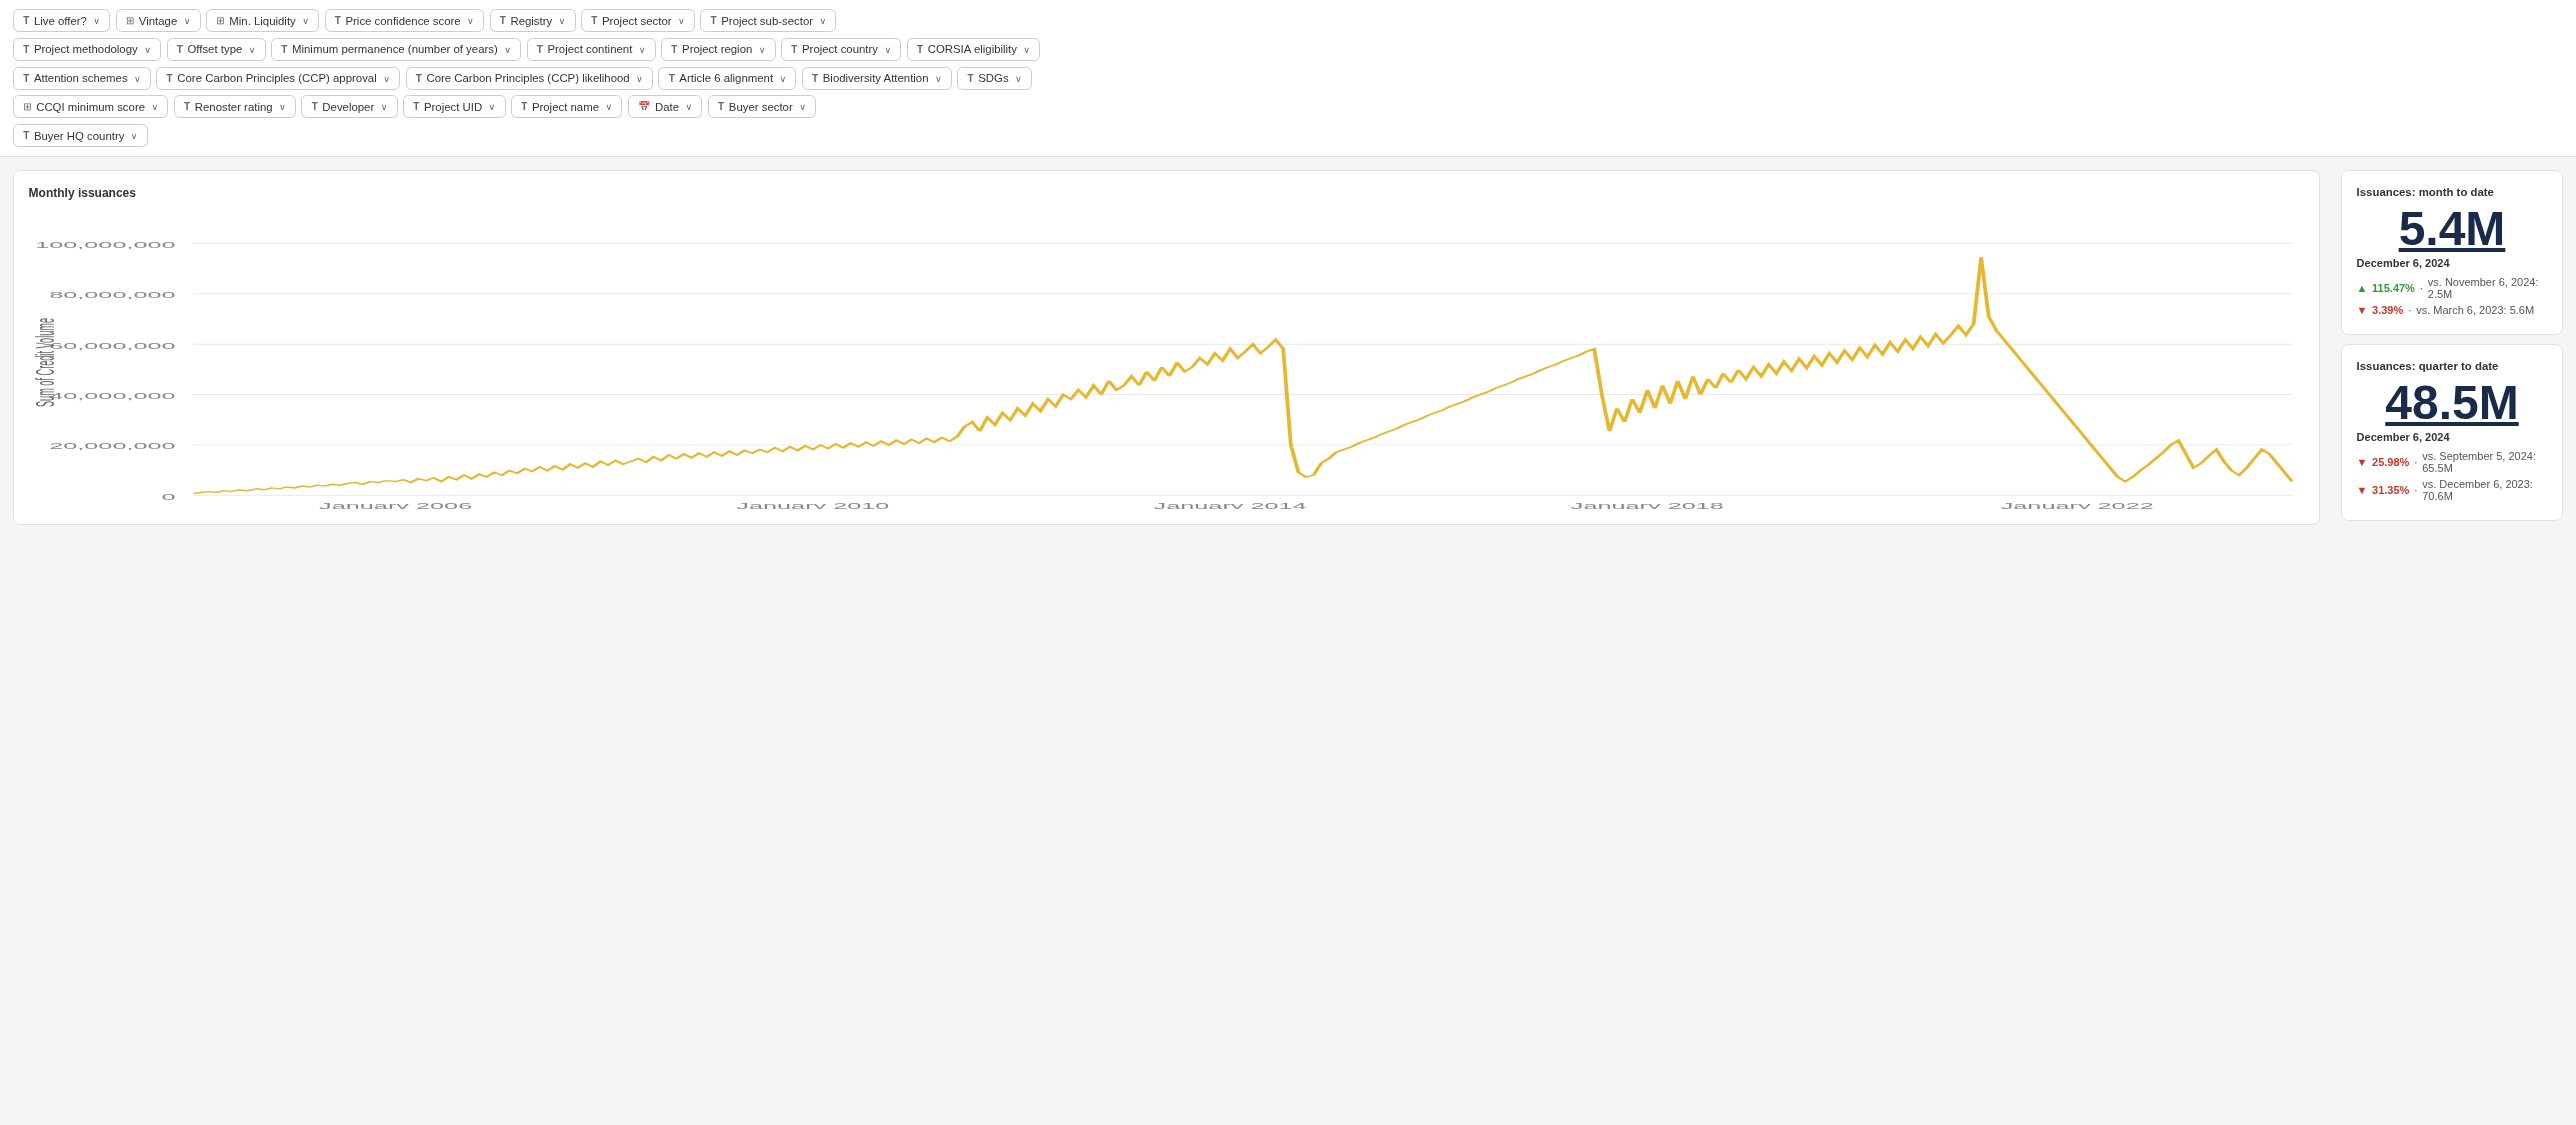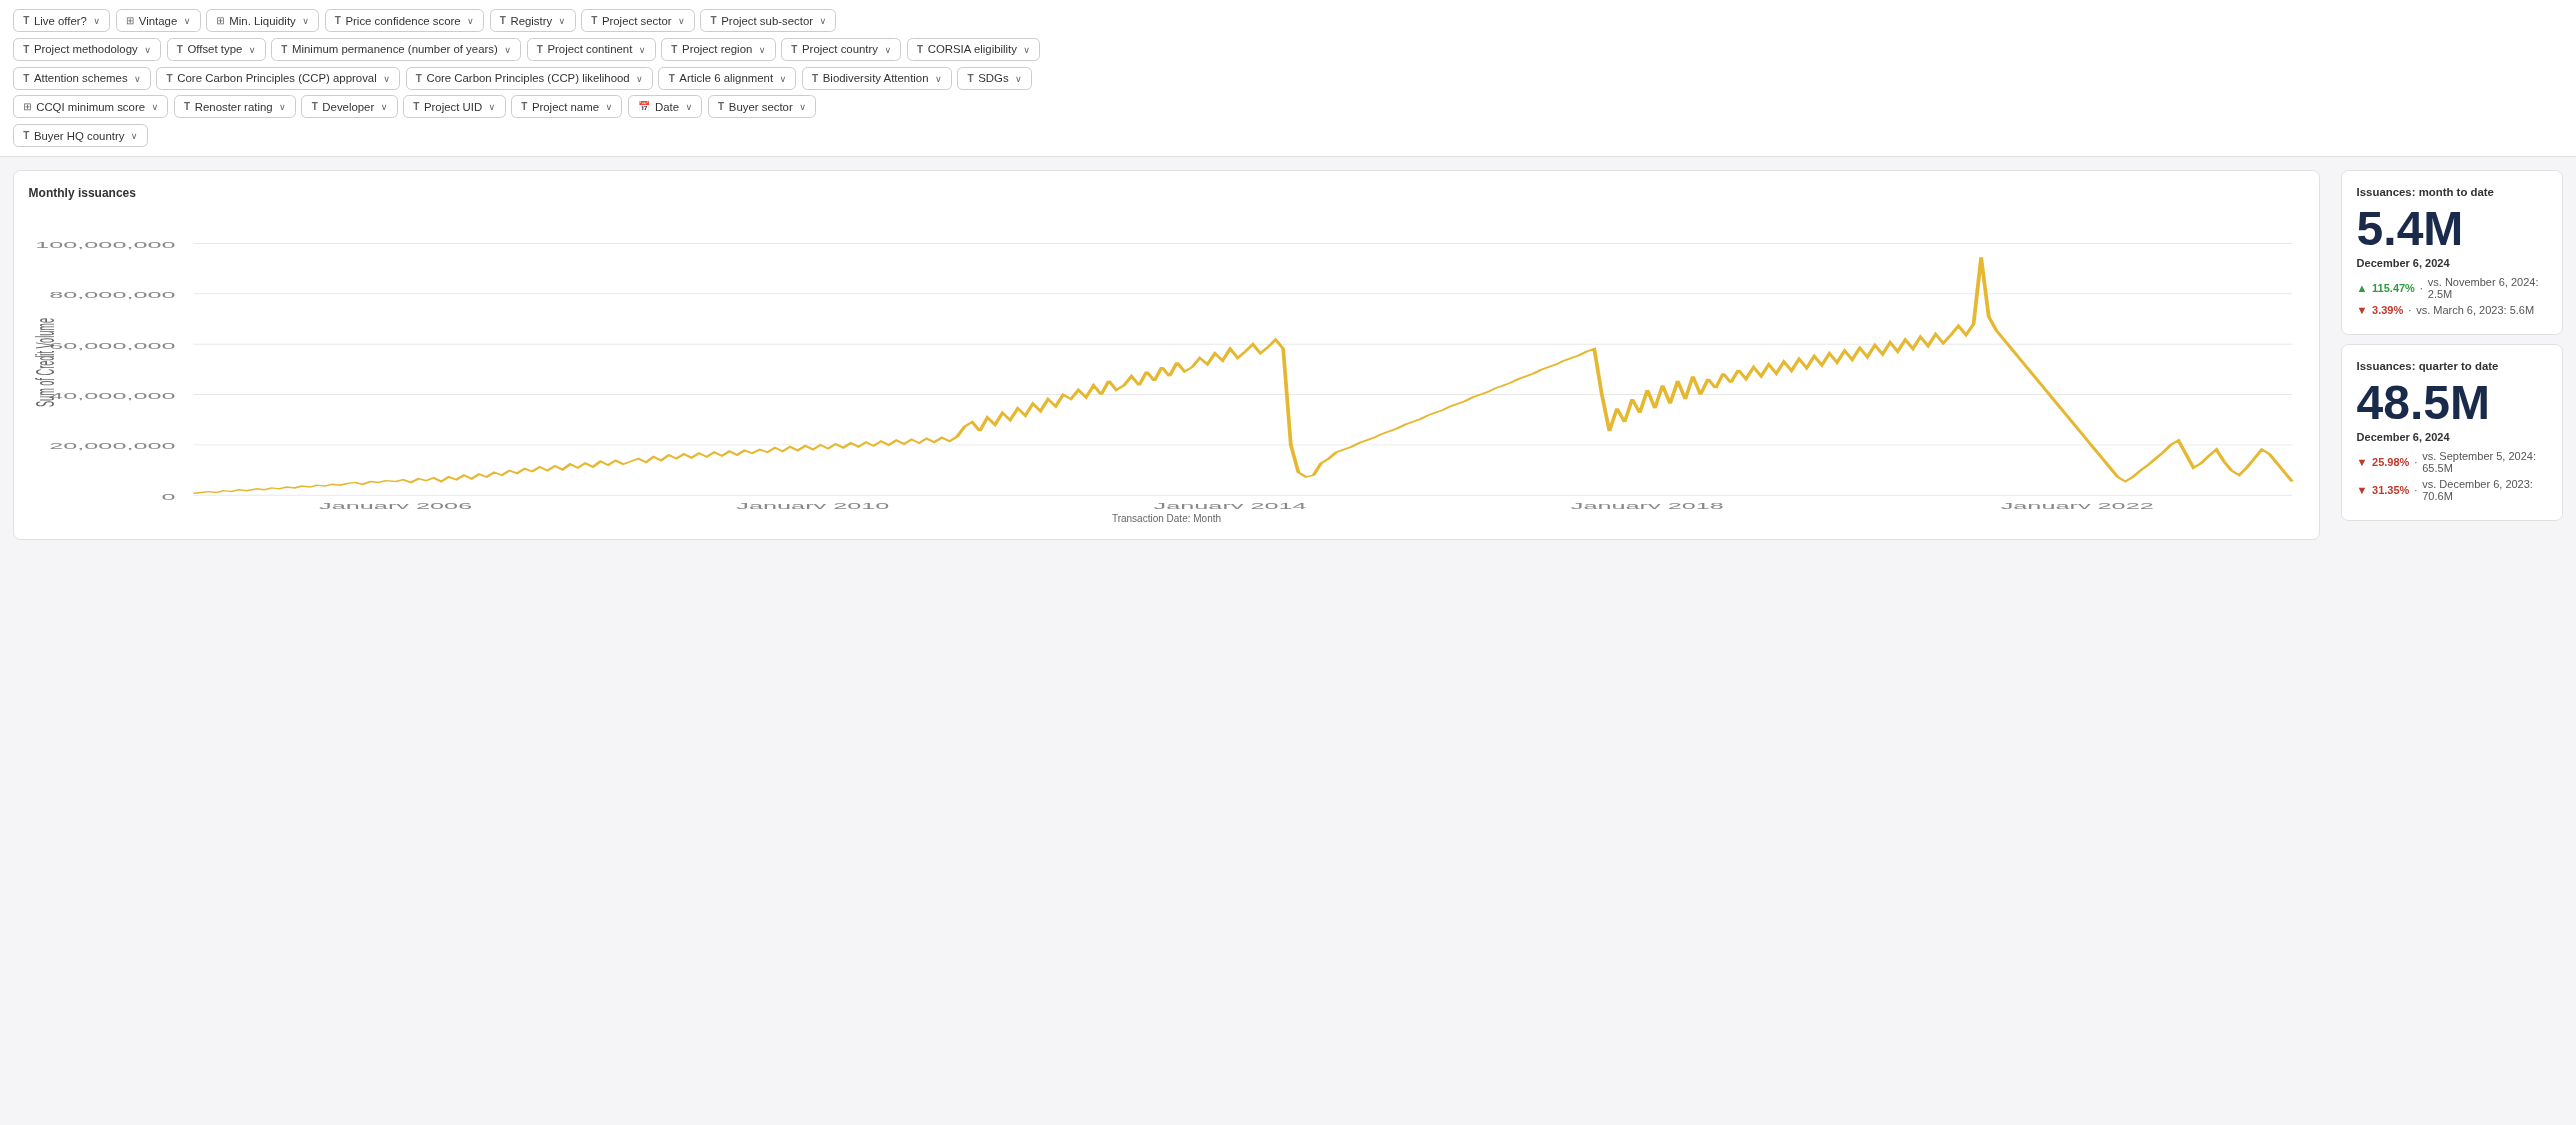--- a/index.html
+++ b/index.html
@@ -89,22 +89,23 @@
       font-size: 11.4px;
       font-weight: 600;
       color: #333;
       margin-bottom: 7.3px;
     }
     .stat-big-number {
       font-size: 48px;
       font-weight: 800;
       color: #1a2a4a;
       line-height: 1;
-      text-align: left;
+      text-align: center;
       margin-bottom: 3.7px;
+      text-decoration: underline;
     }
     .stat-date {
       text-align: left;
       font-size: 11px;
       font-weight: 600;
       color: #333;
       margin-bottom: 7.3px;
     }
     .stat-comparison {
       display: flex;
@@ -382,21 +383,20 @@
           L775,110 L778,125 L781,135 L784,145 L787,155 L790,165
           L793,175 L796,185 L799,195 L802,205 L805,215 L808,225
           L811,235 L814,245 L817,255 L820,265 L823,275 L826,285
           L829,290 L832,285 L835,278 L838,272 L841,265 L844,258
           L847,250 L850,245 L853,260 L856,275 L859,270 L862,262
           L865,255 L868,268 L871,278 L874,283 L877,275 L880,265
           L883,255 L886,260 L889,270 L892,280 L895,290
         "></path>
       </svg>
     </div>
-    <div class="chart-x-label">Transaction Date: Month</div>
   </div>
 
   <div class="stats-panel">
 
     <div class="stat-card">
       <div class="stat-card-title">Issuances: month to date</div>
       <div class="stat-big-number">5.4M</div>
       <div class="stat-date">December 6, 2024</div>
       <div id="month-comparisons">
           <div class="stat-comparison">

